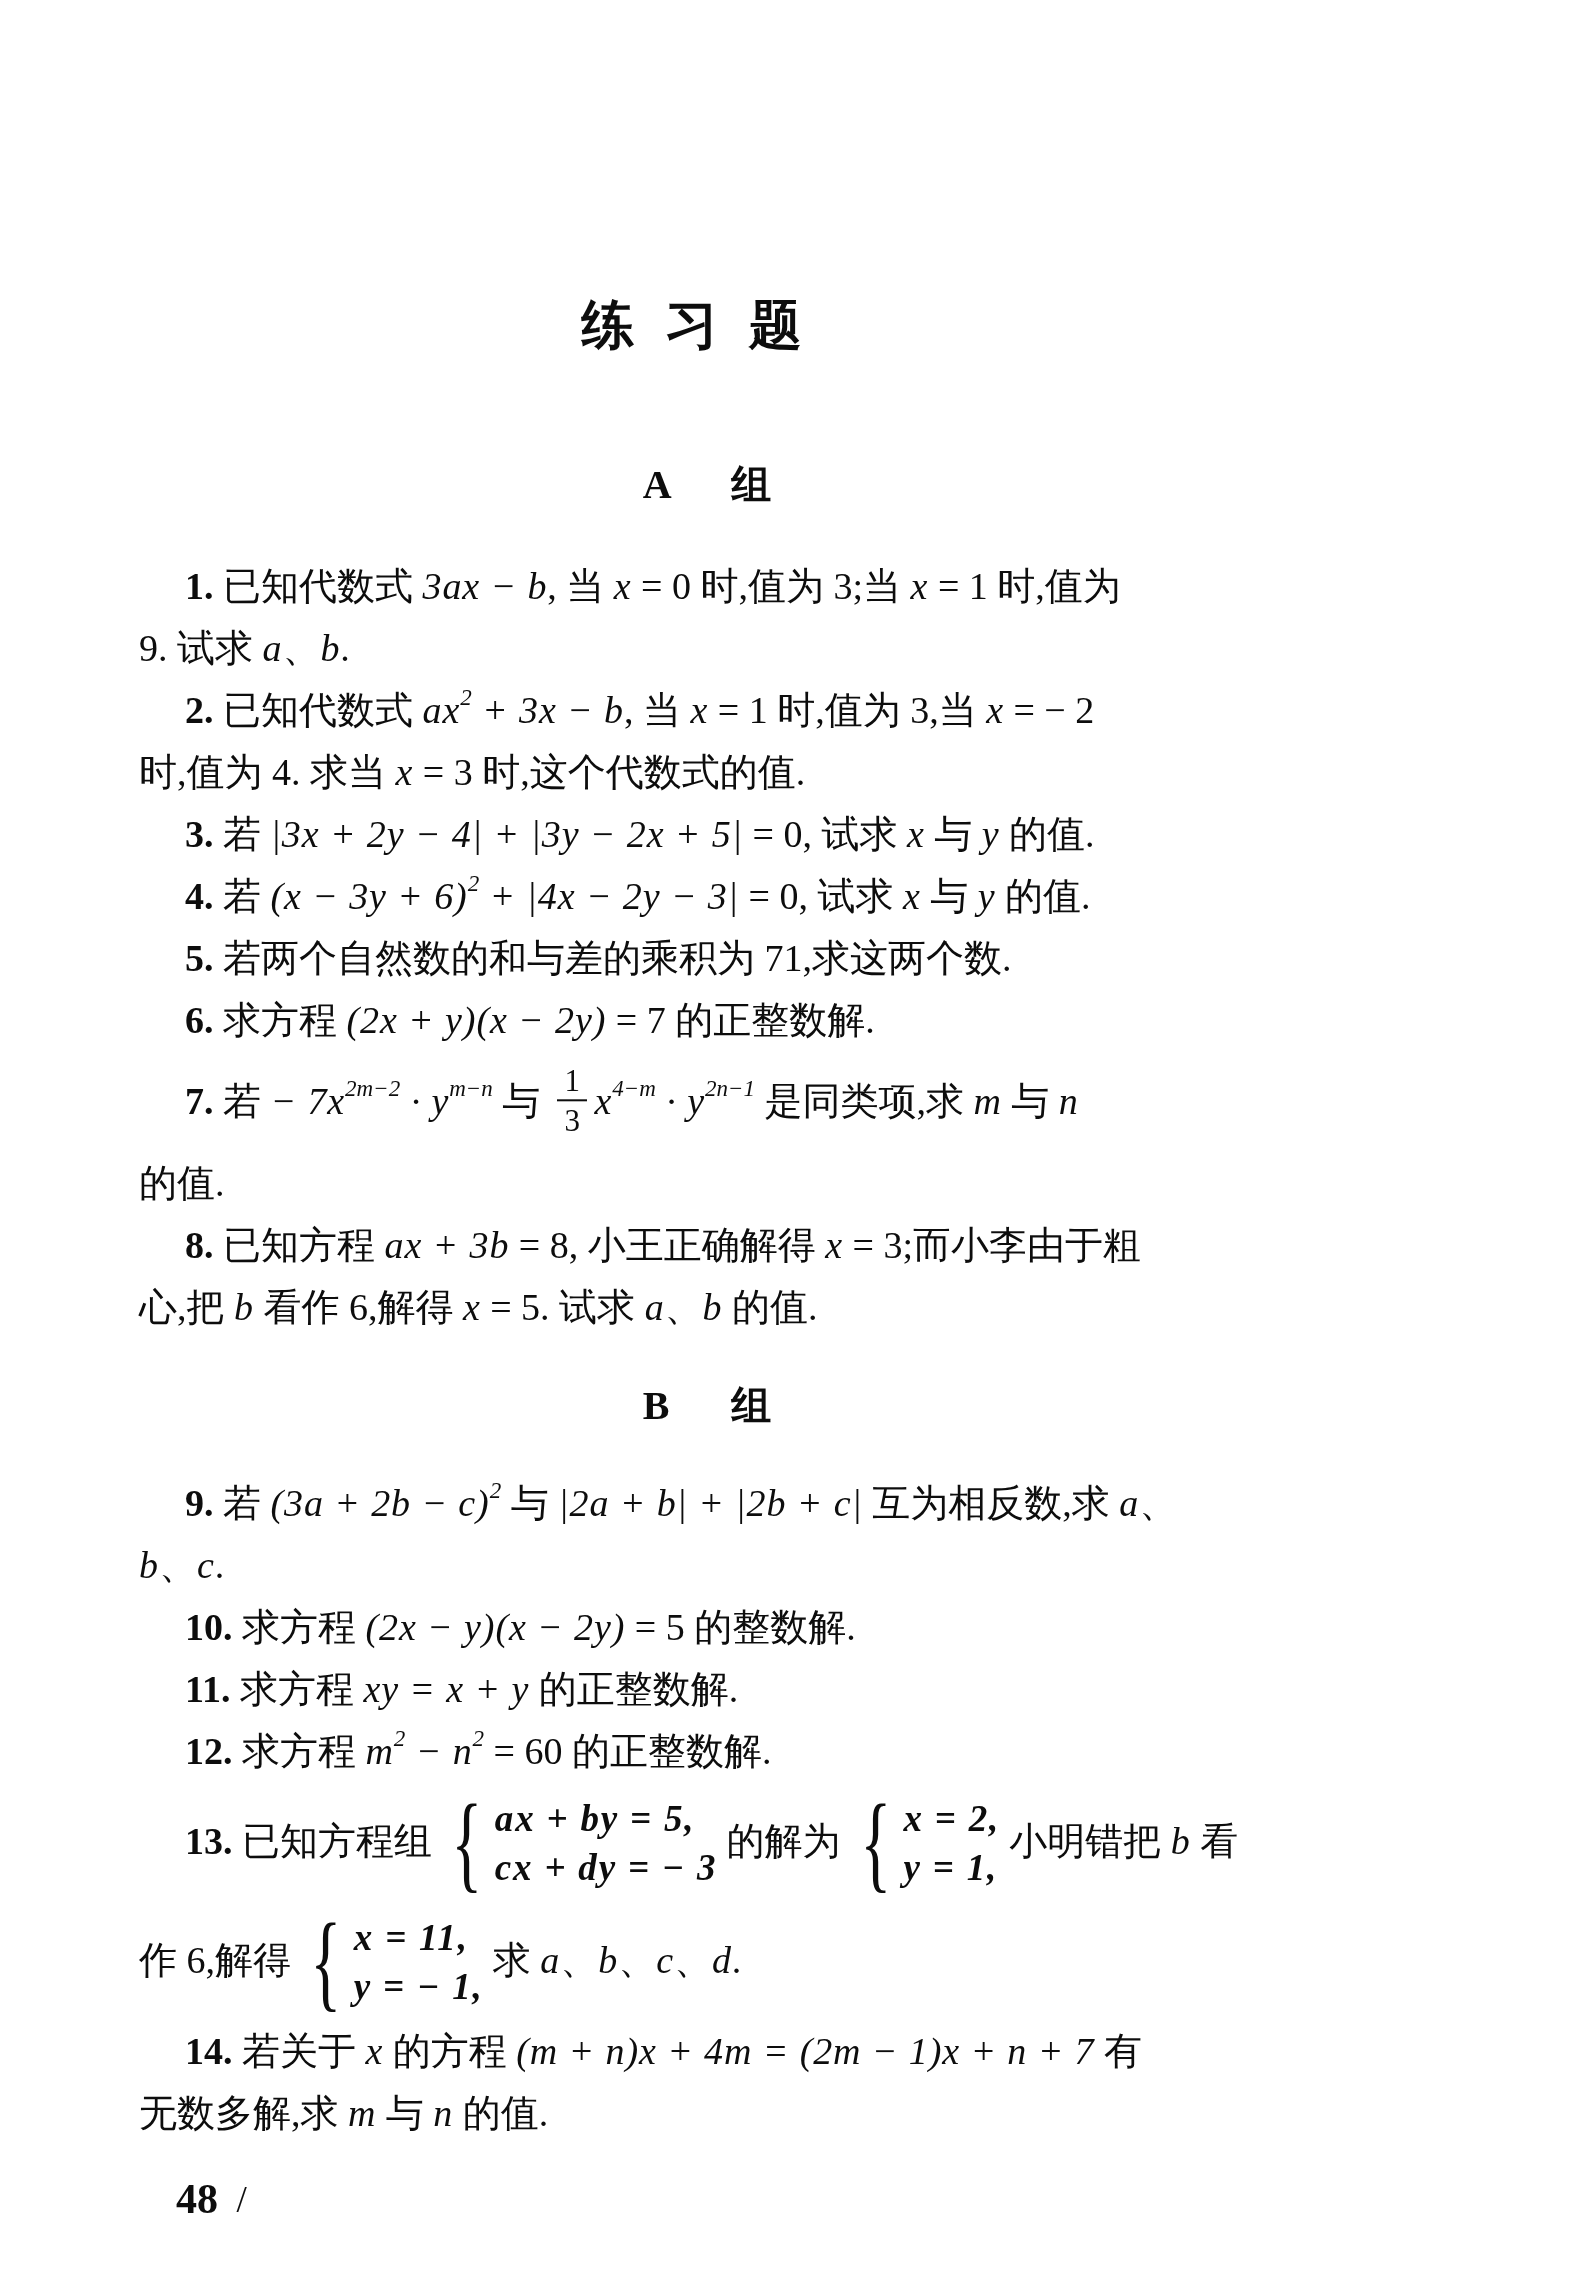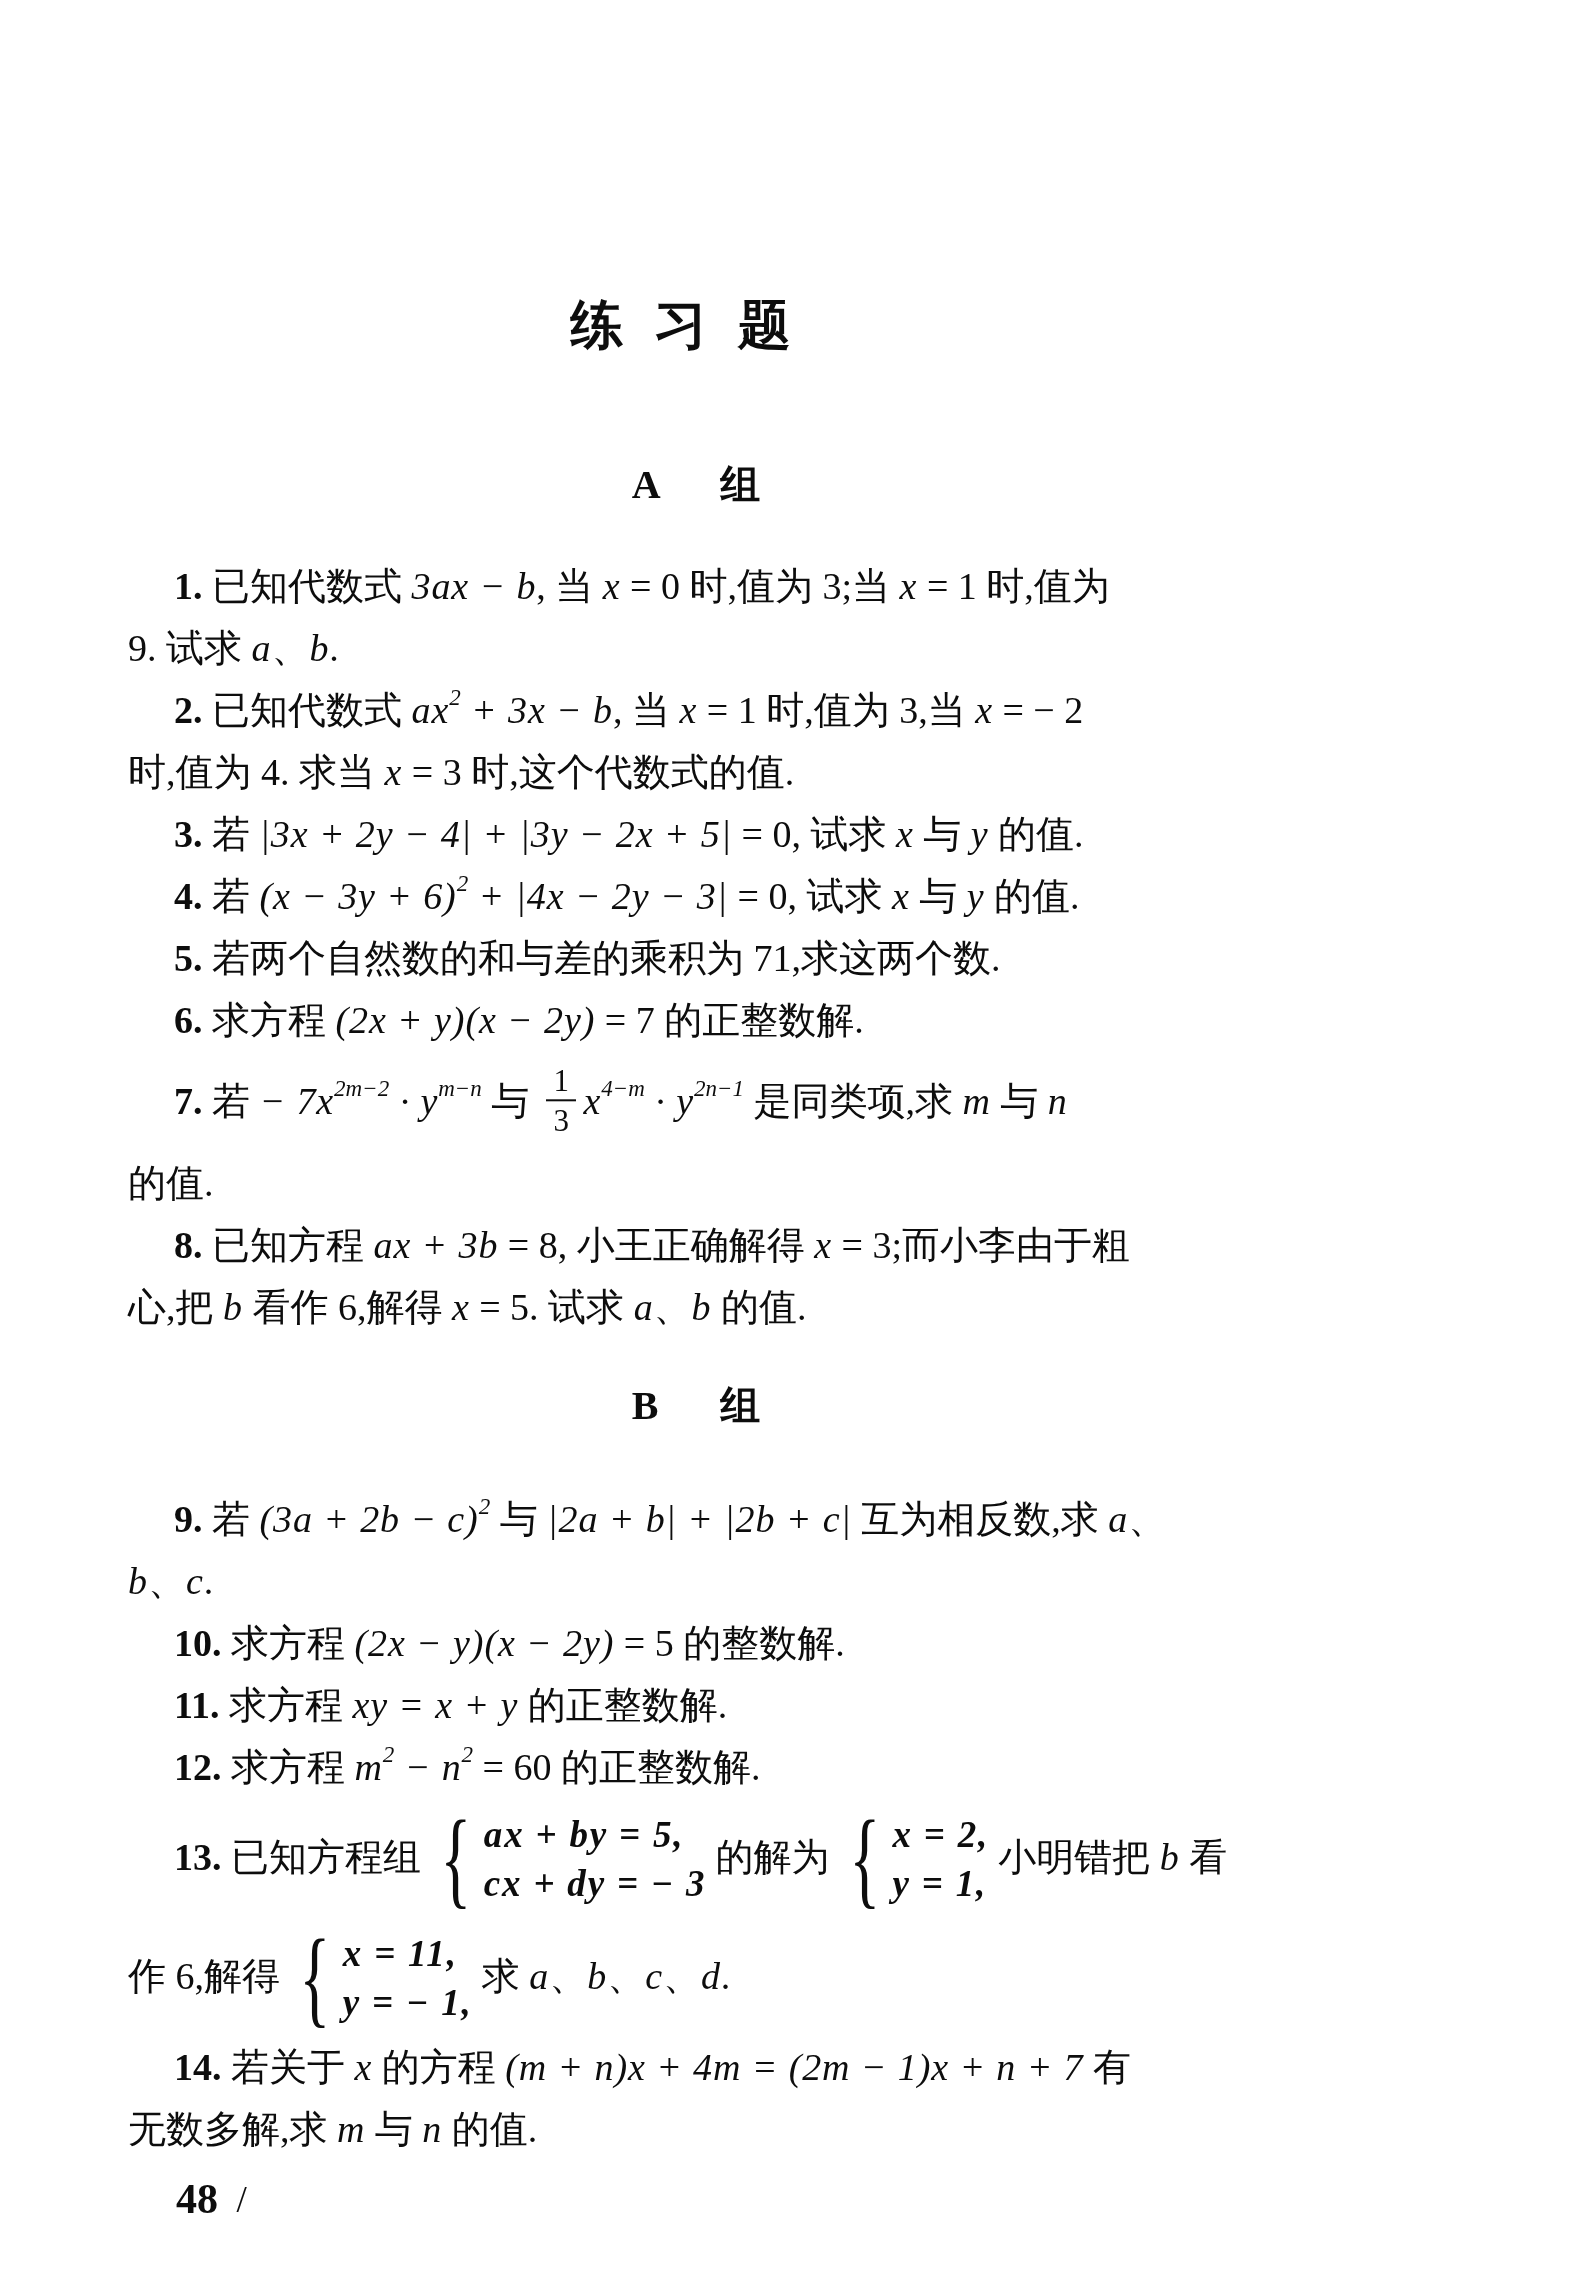--- a/index.html
+++ b/index.html
@@ -7,21 +7,21 @@
     position: relative;
     width: 1596px;
     height: 2296px;
     background: #ffffff;
     color: #0d0d0d;
     font-family: "Liberation Serif", "DejaVu Serif", serif;
     overflow: hidden;
   }
   .content {
     position: absolute;
-    left: 128px;
+    left: 139px;
     top: 0;
     width: 1356px;
   }
   h1, h2, section, div, p { margin: 0; padding: 0; }
   .title {
     margin-top: 292px;
     height: 66px;
     line-height: 66px;
     text-align: center;
     font-size: 53px;
@@ -34,21 +34,21 @@
     line-height: 48px;
     text-align: center;
     font-size: 40px;
     font-weight: 700;
     word-spacing: 1.3em;
     transform: translateX(-110px);
   }
   #section-a { margin-top: 103px; }
   #section-b { margin-top: 44px; }
   #plist-a .line:first-child { margin-top: 46px; }
-  #plist-b .line:first-child { margin-top: 58px; }
+  #plist-b .line:first-child { margin-top: 42px; }
   .line {
     height: 62px;
     line-height: 62px;
     font-size: 38px;
     white-space: nowrap;
   }
   .line.ind { padding-left: 46px; }
   .line.t1 { height: 101px; line-height: 101px; }
   .line.t2 { height: 119px; line-height: 119px; }
   .bnum { font-weight: 700; }

